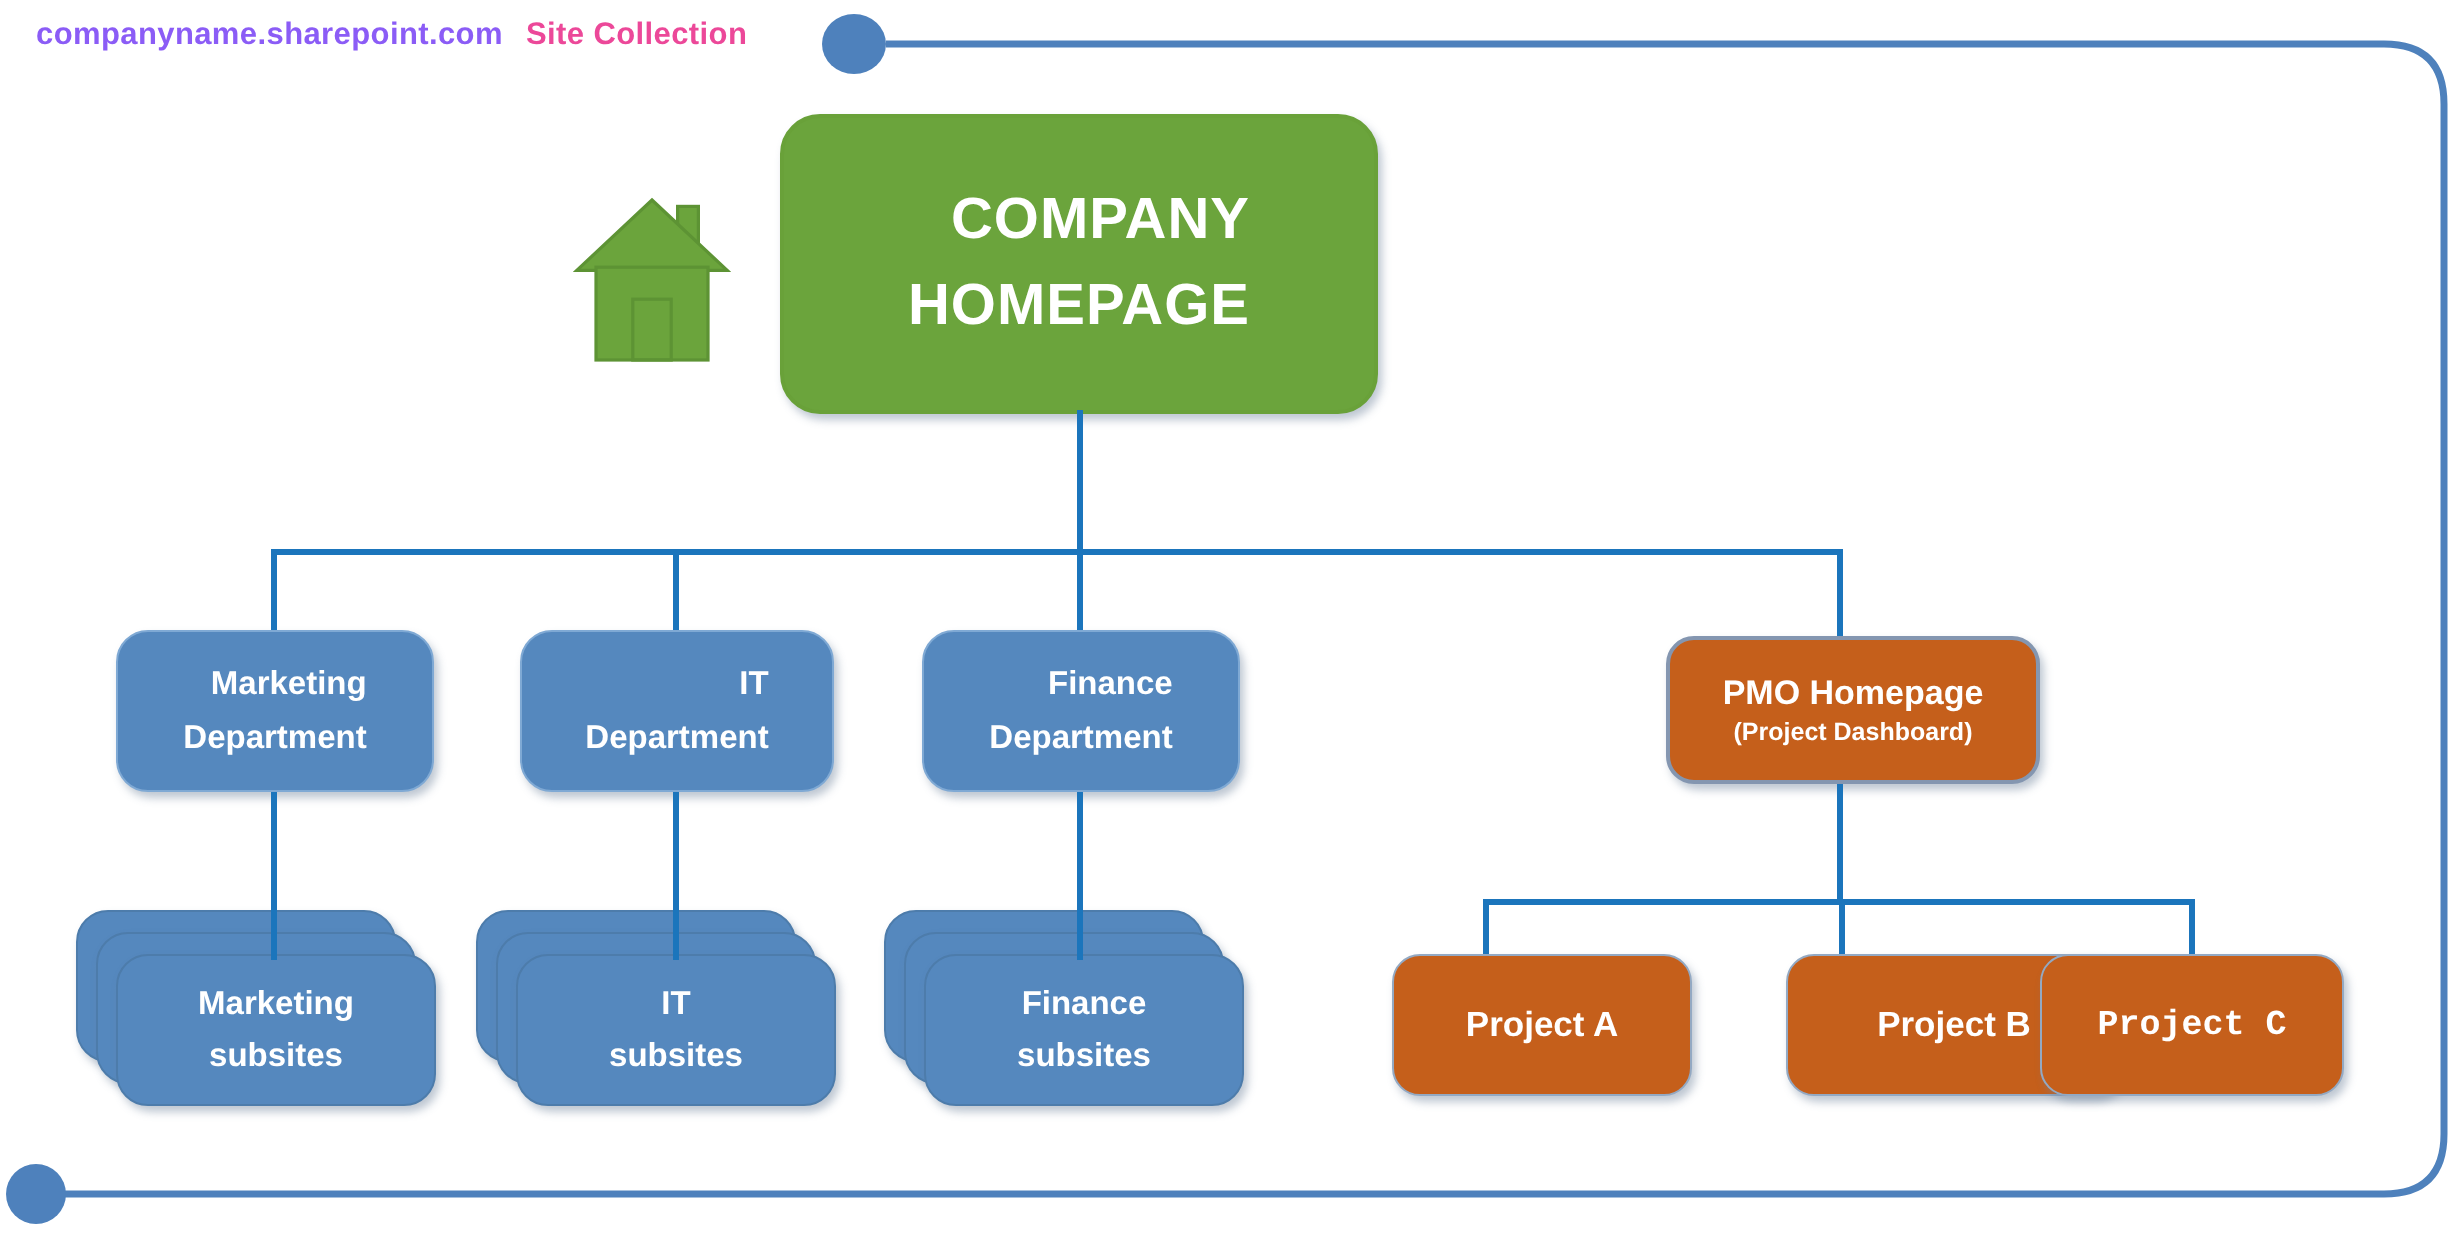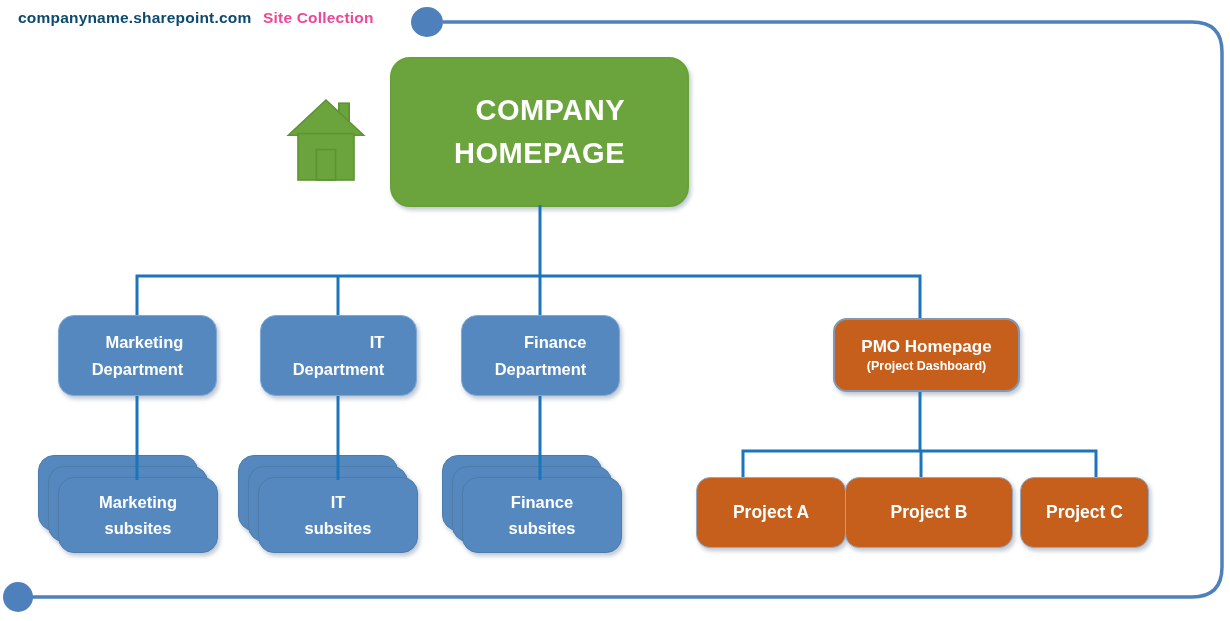--- a/index.html
+++ b/index.html
@@ -13,21 +13,21 @@
   }
   
   .header {
     position: absolute;
     left: 18px; top: 9px;
     font-size: 15.5px;
     font-weight: bold;
     white-space: nowrap;
     letter-spacing: 0.2px;
   }
-  .header .domain { color: #0c4a6e; }
+  .header .domain { color: #8b5cf6; }
   .header .collection { color: #ec4899; margin-left: 7px; }
 
   
   .overlay {
     position: absolute;
     left: 0; top: 0;
     width: 1230px; height: 621px;
     pointer-events: none;
     z-index: 6;
   }
@@ -117,22 +117,22 @@
   }
 
   .project-node {
     top: 477px; height: 71px;
     background: #c55f1b;
     border: 1.5px solid #93a9c3;
     border-radius: 14px;
     font-size: 17.5px;
   }
   .project-a { left: 696px;  width: 150px; }
-  .project-b { left: 845px;  width: 168px; }
-  .project-c { left: 1020px; width: 129px; }
+  .project-b { left: 893px;  width: 168px; }
+  .project-c { left: 1020px; width: 152px; font-family: Liberation Mono, monospace; }
 
   
   .house {
     position: absolute;
     left: 286px; top: 95px;
     width: 80px; height: 90px;
     z-index: 2;
   }
 </style>
 </head>

